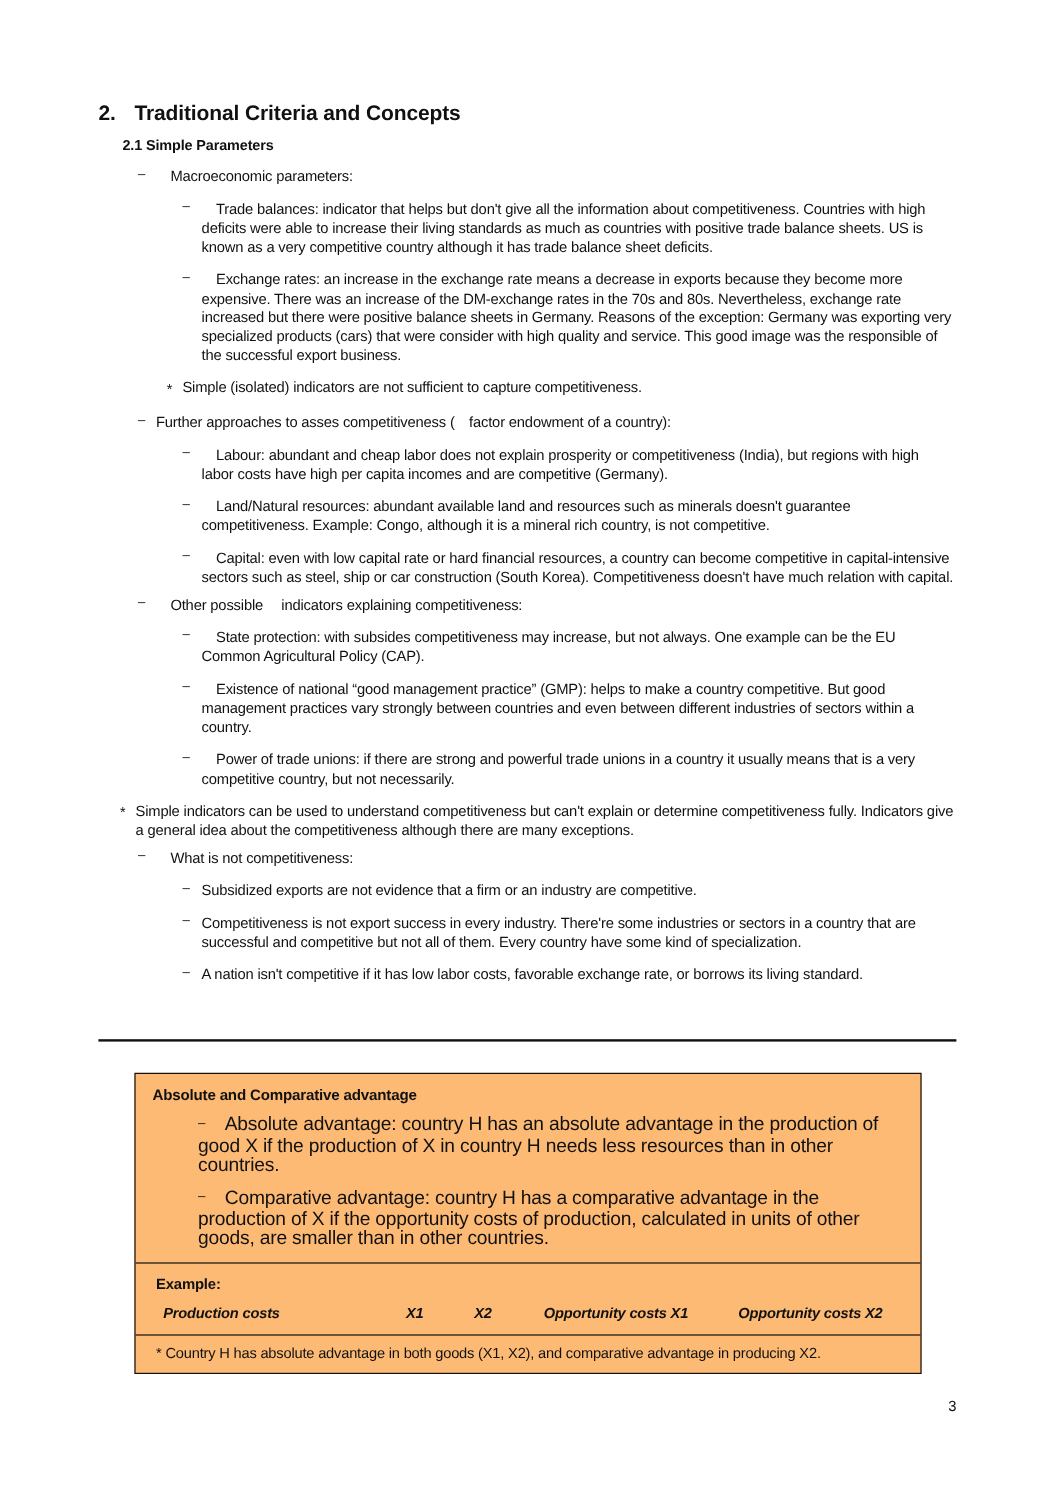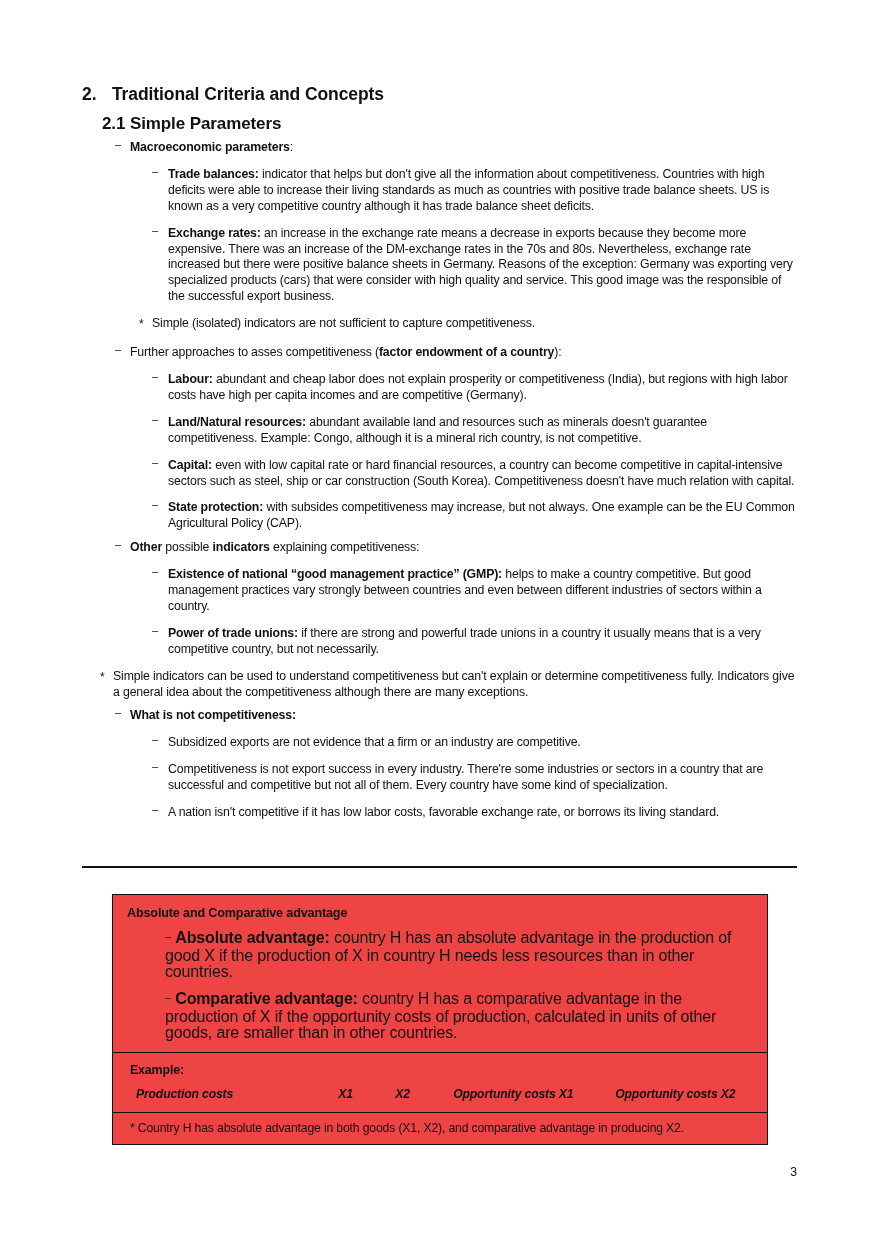--- a/index.html
+++ b/index.html
@@ -31,21 +31,21 @@
     font-weight: bold;
     letter-spacing: -0.1px;
     white-space: nowrap;
   }
   .h1 .num { display: inline-block; width: 30px; }
 
   .h2 {
     position: absolute;
     left: 102px;
     top: 114px;
-    font-size: 17px;
+    font-size: 12px;
     font-weight: bold;
     letter-spacing: -0.1px;
     white-space: nowrap;
   }
 
   
   .content {
     position: absolute;
     left: 0;
     top: 140px;
@@ -90,40 +90,40 @@
   .lvlstar2 { margin-left: 152px; width: 645px; }
   .lvlstar2 > .mk { left: -13px; }
 
   .lvlstar1 { margin-left: 113px; width: 684px; }
   .lvlstar1 > .mk { left: -13px; }
 
   .gap-s { margin-top: 8px; }
   .gap-m { margin-top: 11px; }
   .gap-l { margin-top: 13px; }
 
-  b, .b { font-weight: bold; }
+  b, .b { font-weight: normal; margin-left: 12px; }
 
   
   .hrule {
     position: absolute;
     left: 82px;
     top: 866px;
     width: 715px;
     height: 0;
     border-top: 2.2px solid #111111;
   }
 
   
   .box {
     position: absolute;
     left: 112px;
     top: 894px;
     width: 656px;
     border: 1.7px solid #111111;
-    background: #ef4444;
+    background: #fdba74;
   }
   .box-sec { padding: 9px 12px 11px 10px; }
   .box-divider { border-top: 1.7px solid #111111; }
   .box-divider-thin { border-top: 1.1px solid #111111; }
 
   .box-title {
     font-size: 12.6px;
     font-weight: bold;
     letter-spacing: -0.15px;
     margin: 2px 0 6px 4px;
@@ -228,28 +228,28 @@
     <div class="row lvl2 gap-m">
       <span class="mk dash"></span>
       <b>Land/Natural resources:</b><span> abundant available land and resources such as minerals doesn't guarantee competitiveness. Example: Congo, although it is a mineral rich country, is not competitive.</span>
     </div>
 
     <div class="row lvl2 gap-m">
       <span class="mk dash"></span>
       <b>Capital:</b><span> even with low capital rate or hard financial resources, a country can become competitive in capital-intensive sectors such as steel, ship or car construction (South Korea). Competitiveness doesn't have much relation with capital.</span>
     </div>
 
+    <div class="row lvl1 gap-s">
+      <span class="mk dash"></span>
+      <b>Other</b><span> possible </span><b>indicators</b><span> explaining competitiveness:</span>
+    </div>
+
     <div class="row lvl2 gap-m">
       <span class="mk dash"></span>
       <b>State protection:</b><span> with subsides competitiveness may increase, but not always. One example can be the EU Common Agricultural Policy (CAP).</span>
-    </div>
-
-    <div class="row lvl1 gap-s">
-      <span class="mk dash"></span>
-      <b>Other</b><span> possible </span><b>indicators</b><span> explaining competitiveness:</span>
     </div>
 
     <div class="row lvl2 gap-m">
       <span class="mk dash"></span>
       <b>Existence of national “good management practice” (GMP):</b><span> helps to make a country competitive. But good management practices vary strongly between countries and even between different industries of sectors within a country.</span>
     </div>
 
     <div class="row lvl2 gap-m">
       <span class="mk dash"></span>
       <b>Power of trade unions:</b><span> if there are strong and powerful trade unions in a country it usually means that is a very competitive country, but not necessarily.</span>

